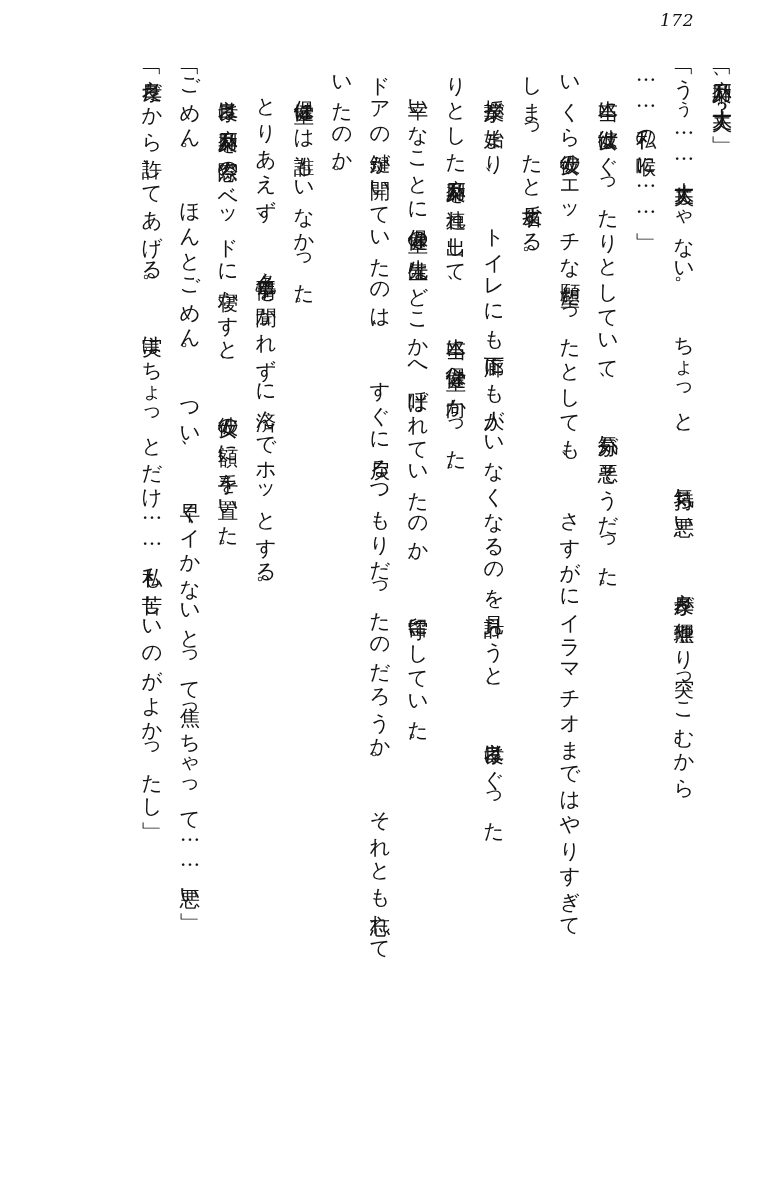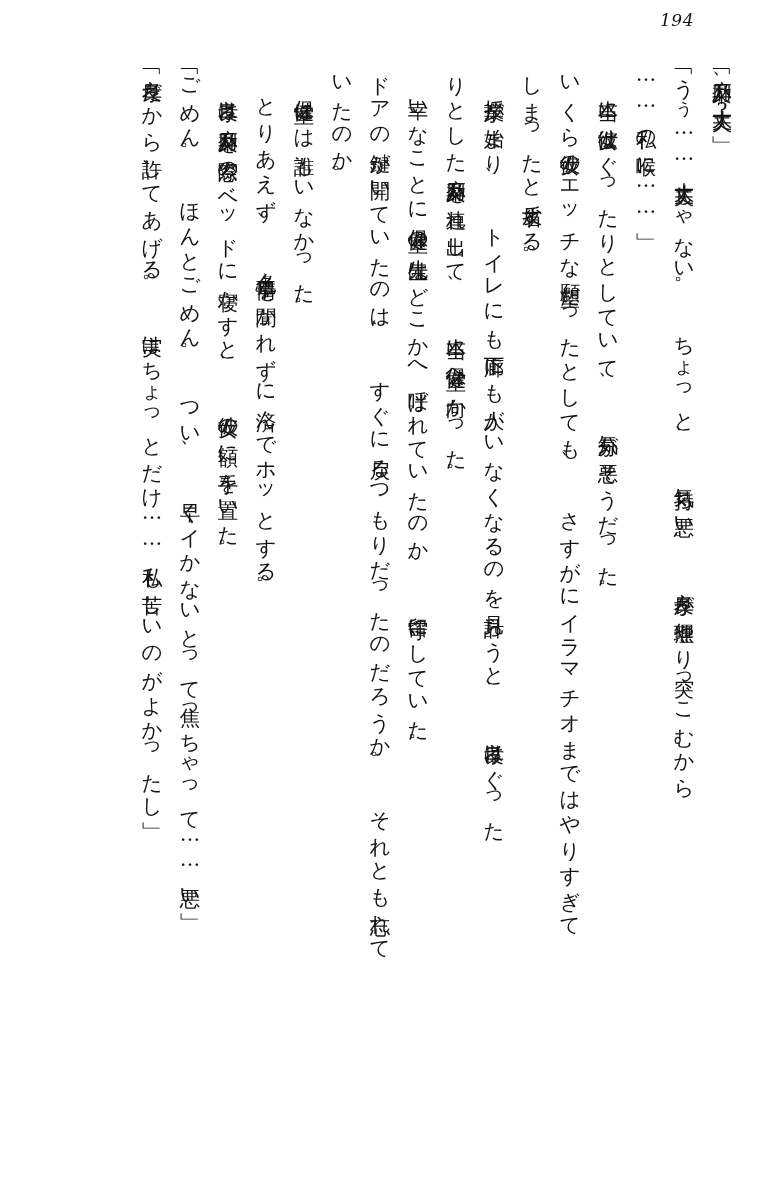--- a/index.html
+++ b/index.html
@@ -65,21 +65,21 @@
   
   .col.indent-1 { padding-top: 22px; }
   .col.indent-0 { padding-top: 0px; }
 
 </style>
 </head>
 <body>
 
 <div id="page">
 
-  <div id="page-number">194</div>
+  <div id="page-number">172</div>
 
   <div id="body-text">
       <div class="col indent-0">「麻梨乃、大丈夫?」</div>
       <div class="col indent-0">「うぅ……大丈夫じゃない。 ちょっと、 気持ち悪い。 良孝が無理やり突っこむから</div>
       <div class="col indent-0">……私の喉に……」</div>
       <div class="col indent-1">本当に彼女はぐったりとしていて、 気分が悪そうだった。</div>
       <div class="col indent-0">いくら彼女のエッチな願望だったとしても、 さすがにイラマチオまではやりすぎて</div>
       <div class="col indent-0">しまったと反省する。</div>
       <div class="col indent-1">授業が始まり、 トイレにも廊下にも人がいなくなるのを見計らうと、 良孝はぐった</div>
       <div class="col indent-0">りとした麻梨乃を連れ出して、 本当に保健室へ向かった。</div>

